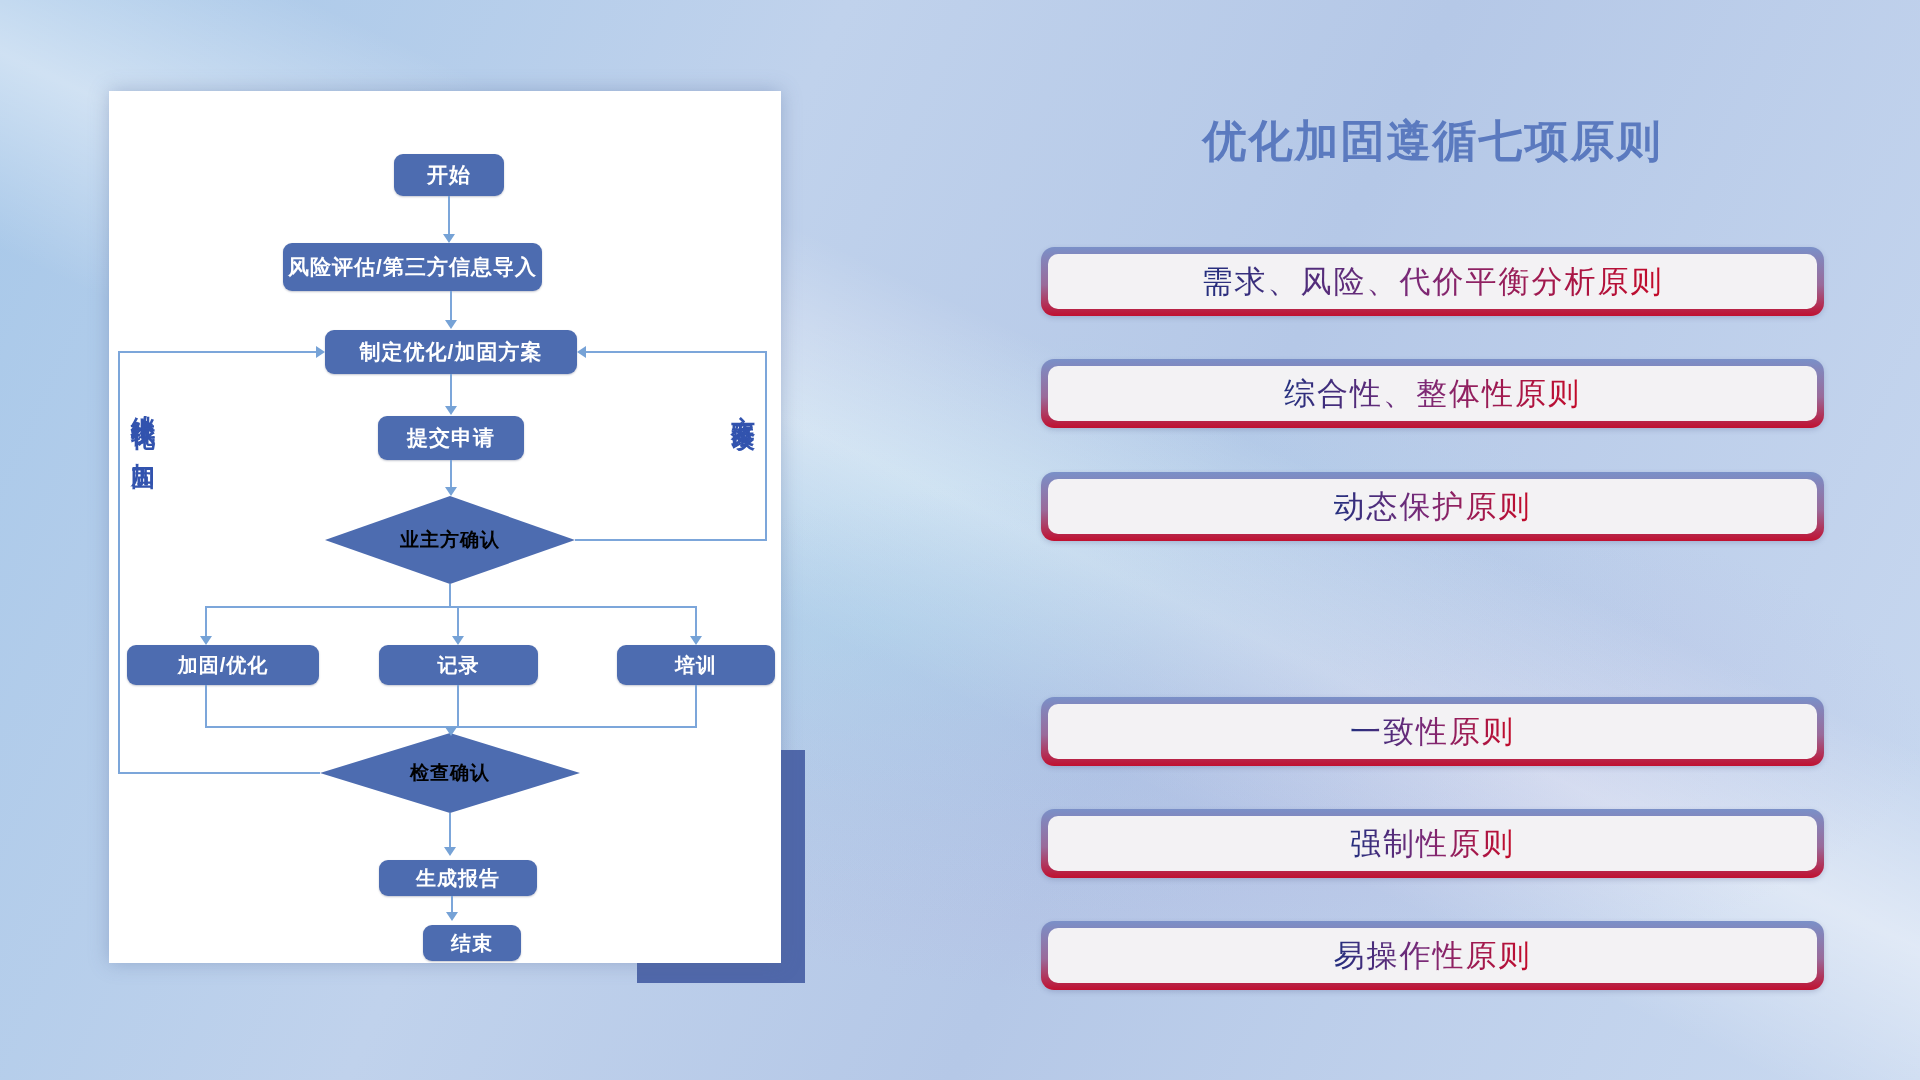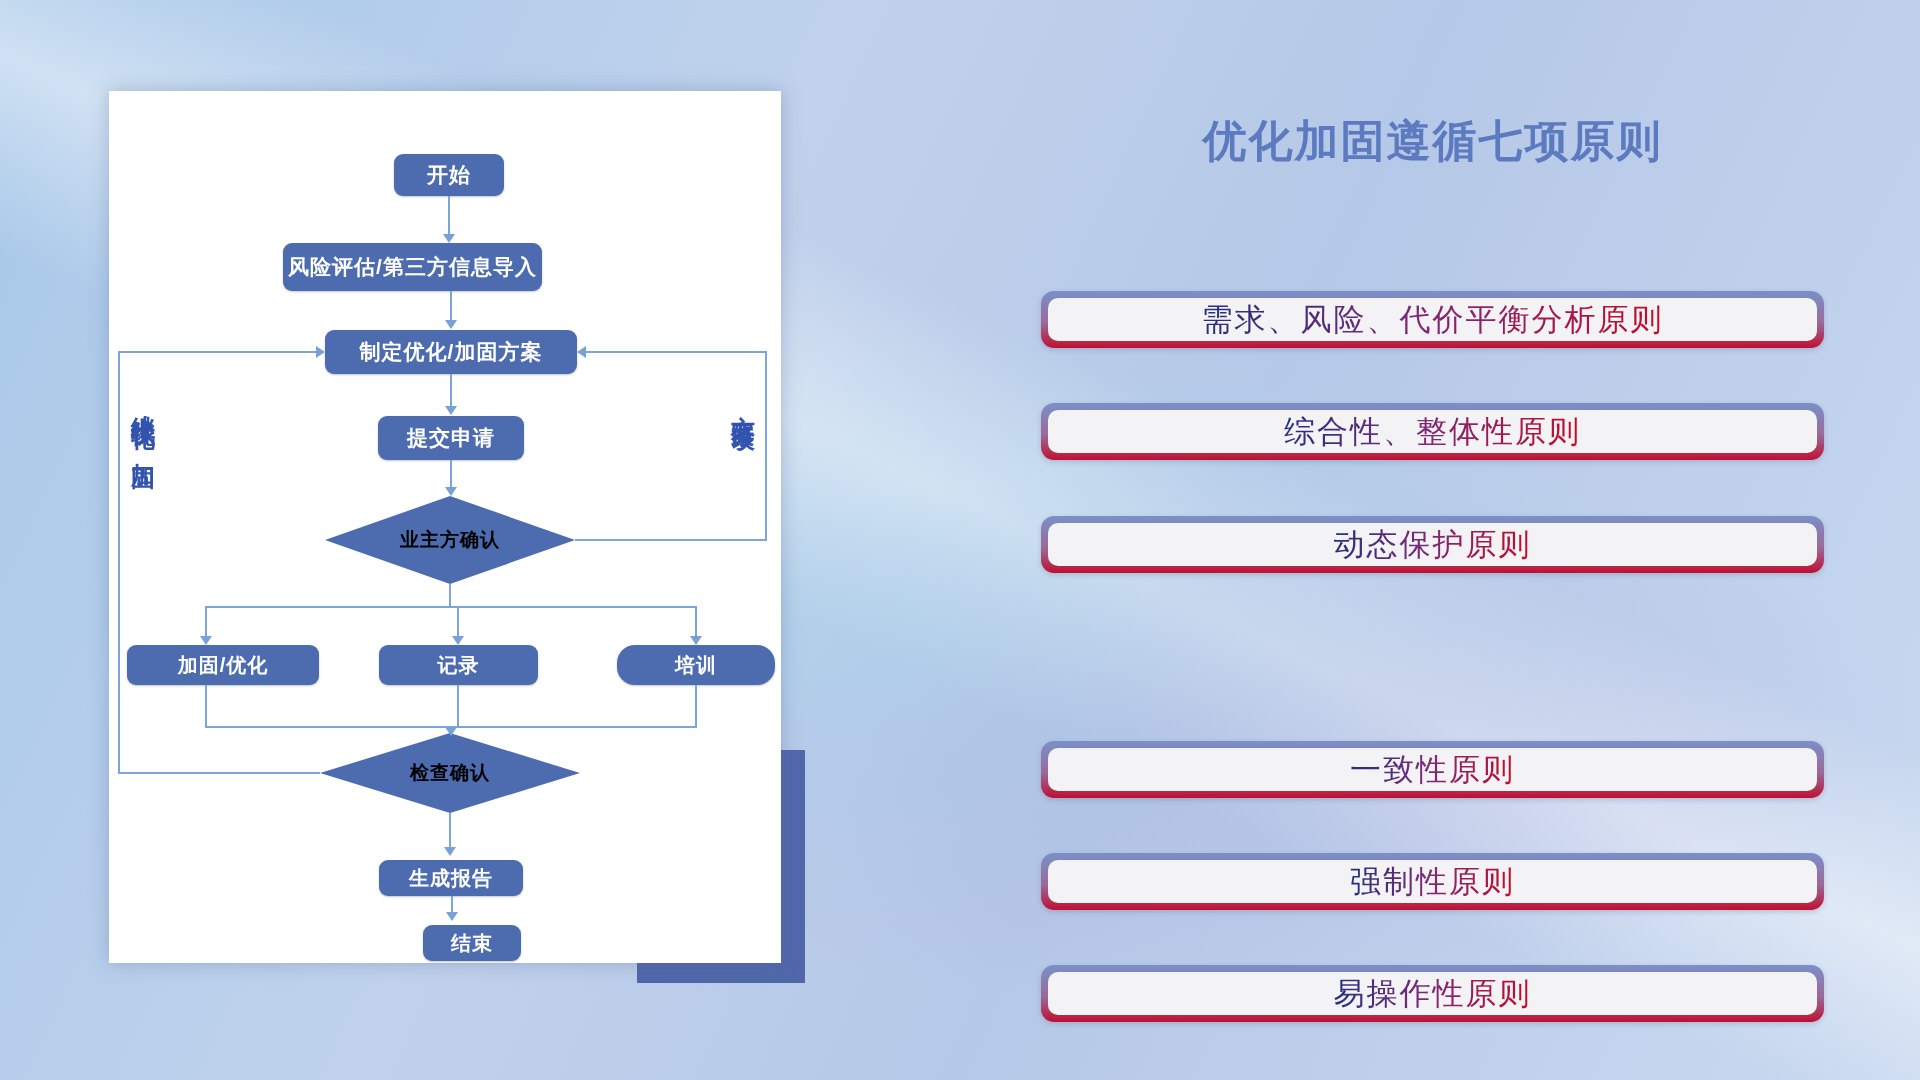--- a/index.html
+++ b/index.html
@@ -46,25 +46,24 @@
     position:absolute; writing-mode:vertical-rl; text-orientation:upright;
     font-weight:bold; font-size:24px; color:#3253ae; letter-spacing:4px; line-height:1;
   }
 
   
   .page-title {
     position:absolute; left:1041px; top:112px; width:783px;
     text-align:center; font-size:44px; font-weight:bold; color:#5b7abf; letter-spacing:2px;
   }
   .pbox {
-    position:absolute; left:1041px; width:783px; height:57px;
+    position:absolute; left:1041px; width:783px; height:69px;
     border-radius:13px; padding:7px;
     background:linear-gradient(180deg,#7a90c8 0%, #9a6a9a 55%, #c01030 100%);
     box-shadow:0 2px 5px rgba(80,90,140,0.25);
-    margin-top:44px;
   }
   .pbox-inner {
     width:100%; height:100%; border-radius:10px; background:#f3f2f4;
     display:flex; align-items:center; justify-content:center;
   }
   .ptext { font-size:31px; letter-spacing:2px; color:#8a1a50; }
   @supports ((-webkit-background-clip:text) or (background-clip:text)) {
     .ptext {
       background:linear-gradient(90deg,#232f7e 0%, #7a2a78 45%, #c40a28 100%);
       -webkit-background-clip:text; background-clip:text;
@@ -81,23 +80,23 @@
 
   <div class="card">
 
     <div class="fnode" style="left:285px; top:63px;  width:110px; height:42px;">开始</div>
     <div class="fnode" style="left:174px; top:152px; width:259px; height:48px;">风险评估/第三方信息导入</div>
     <div class="fnode" style="left:216px; top:239px; width:252px; height:44px;">制定优化/加固方案</div>
     <div class="fnode" style="left:269px; top:325px; width:146px; height:44px;">提交申请</div>
     <div class="fdiamond" style="left:216px; top:405px; width:250px; height:88px;">业主方确认</div>
     <div class="fnode" style="left:18px;  top:554px; width:192px; height:40px; font-size:20px;">加固/优化</div>
     <div class="fnode" style="left:270px; top:554px; width:159px; height:40px; font-size:20px;">记录</div>
-    <div class="fnode" style="left:508px; top:554px; width:158px; height:40px; font-size:20px;border-radius:18px;">培训</div>
+    <div class="fnode" style="left:508px; top:554px; width:158px; height:40px; font-size:20px;">培训</div>
     <div class="fdiamond" style="left:211px; top:642px; width:260px; height:80px;">检查确认</div>
-    <div class="fnode" style="left:270px; top:769px; width:144px; height:36px; font-size:20px;">生成报告</div>
+    <div class="fnode" style="left:270px; top:769px; width:158px; height:36px; font-size:20px;">生成报告</div>
     <div class="fnode" style="left:294px; top:834px; width:98px;  height:36px; font-size:20px;margin-left:20px;">结束</div>
 
     <div class="vline" style="left:339px; top:105px; height:40px;"></div>
     <div class="tri-down" style="left:334px; top:143px;"></div>
     <div class="vline" style="left:341px; top:200px; height:31px;"></div>
     <div class="tri-down" style="left:336px; top:229px;"></div>
     <div class="vline" style="left:341px; top:283px; height:33px;"></div>
     <div class="tri-down" style="left:336px; top:315px;"></div>
     <div class="vline" style="left:341px; top:369px; height:28px;"></div>
     <div class="tri-down" style="left:336px; top:396px;"></div>

